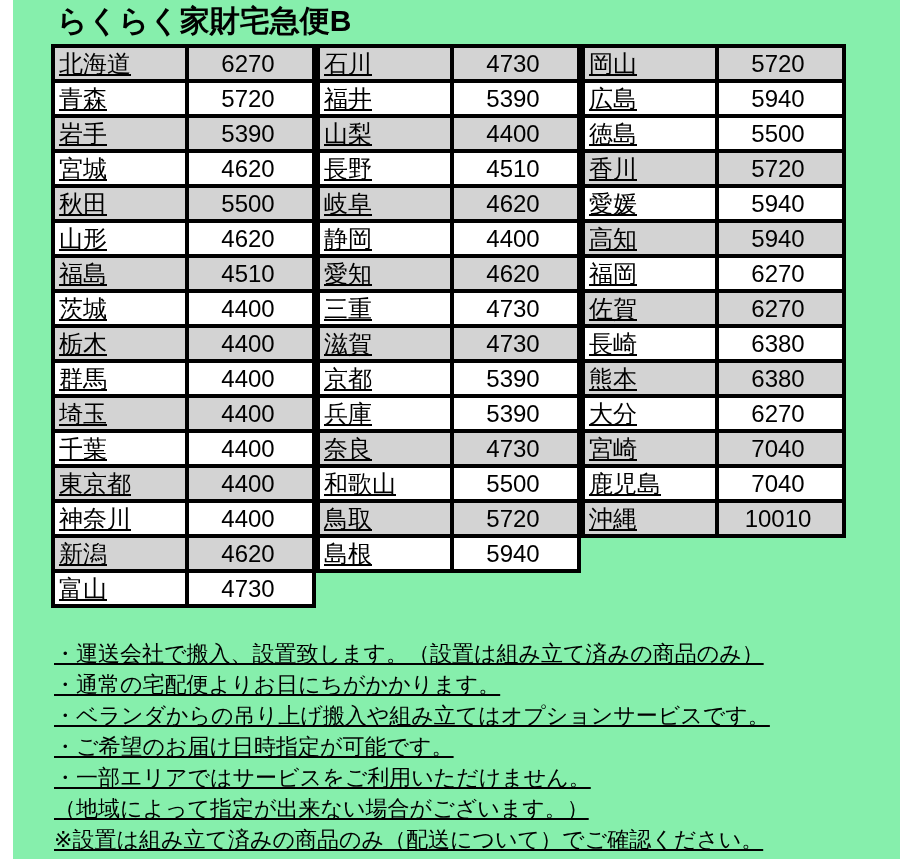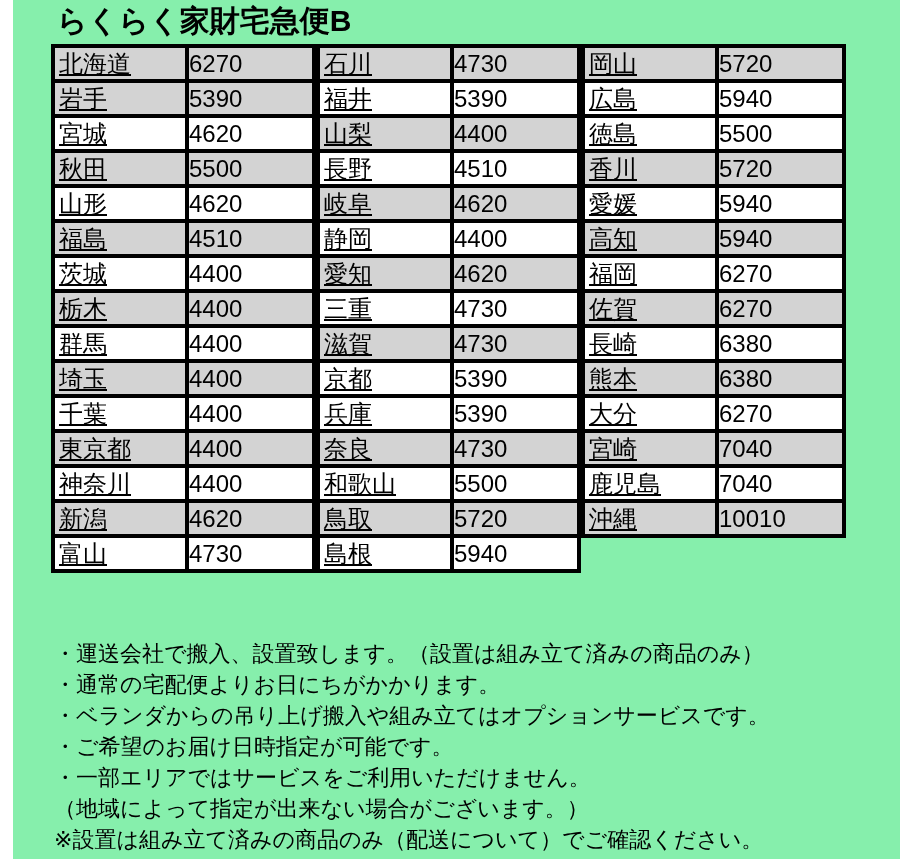--- a/index.html
+++ b/index.html
@@ -55,54 +55,59 @@
     background: #ffffff;
   }
   table.price-table td.pref {
     width: 126px;
     text-align: left;
     padding-left: 4px;
     text-decoration: underline;
   }
   table.price-table td.price {
     width: 118px;
-    text-align: left;
+    text-align: center;
     padding-right: 5px;
   }
   table.price-table tr.shaded td {
     background: #d3d3d3;
   }
   .notes-list {
     position: absolute;
     left: 41px;
     top: 638px;
     margin: 0;
     padding: 0;
     list-style: none;
   }
   .notes-list li {
     font-size: 22px;
     line-height: 31px;
     white-space: nowrap;
     color: #000000;
+    text-decoration: underline;
   }
 </style>
 </head>
 <body>
 
 <div class="page">
 
   <h1 class="page-title">らくらく家財宅急便B</h1>
 
   <div class="tables-wrap">
     <table class="price-table">
       <tbody>
           <tr class="shaded">
             <td class="pref">北海道</td>
             <td class="price">6270</td>
+          </tr>
+          <tr>
+            <td class="pref">青森</td>
+            <td class="price">5720</td>
           </tr>
           <tr class="shaded">
             <td class="pref">岩手</td>
             <td class="price">5390</td>
           </tr>
           <tr>
             <td class="pref">宮城</td>
             <td class="price">4620</td>
           </tr>
           <tr class="shaded">

